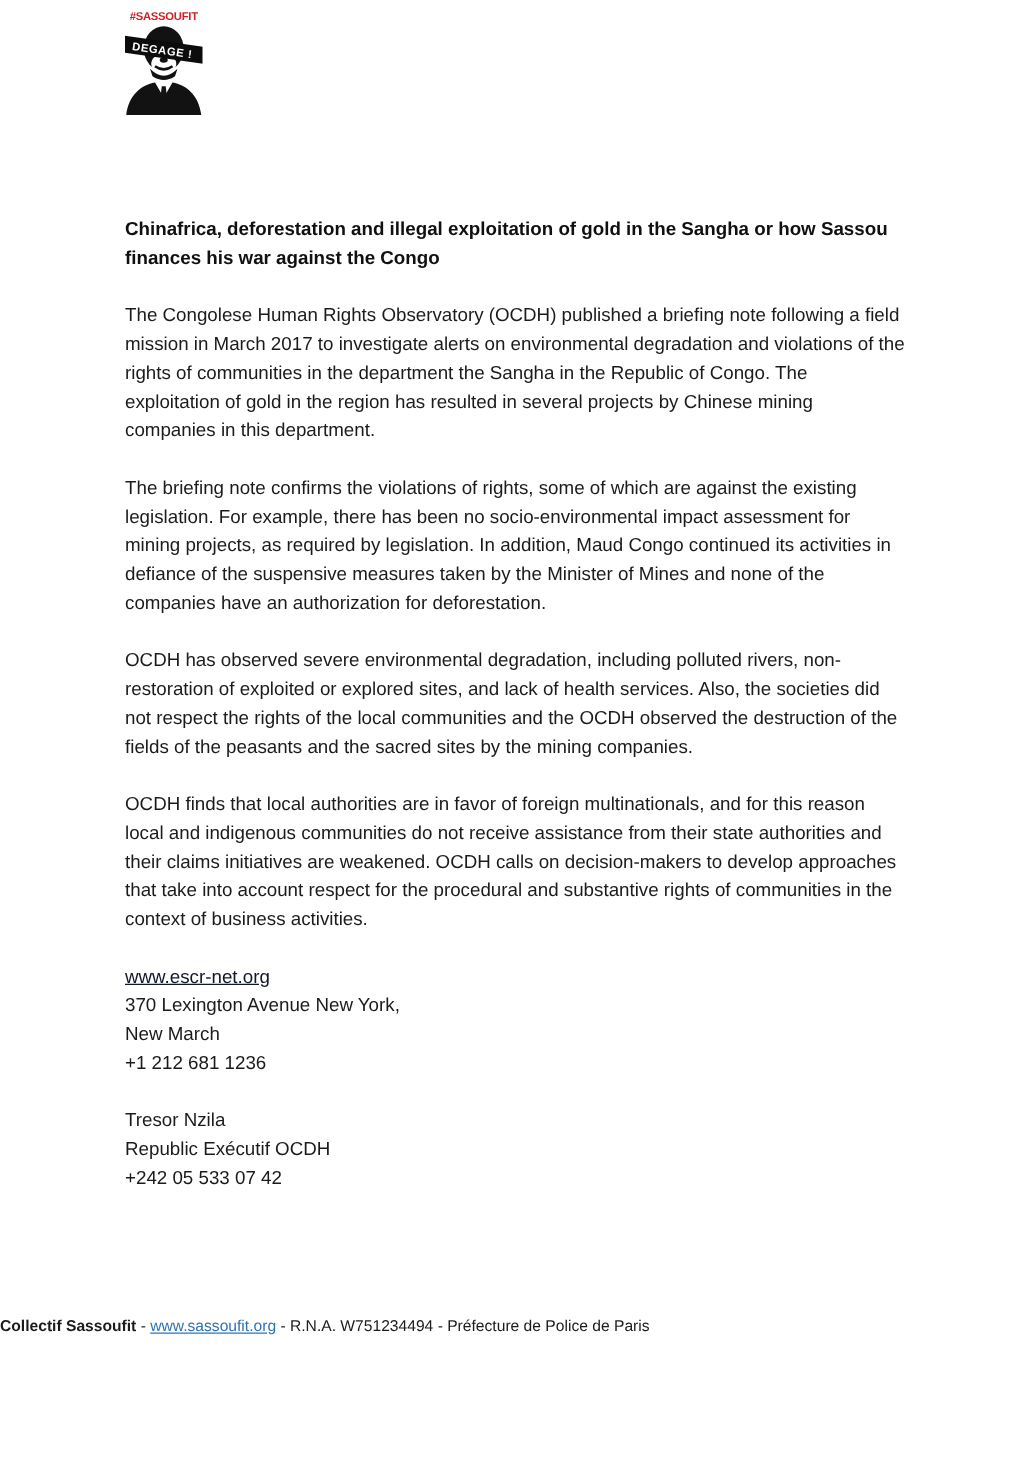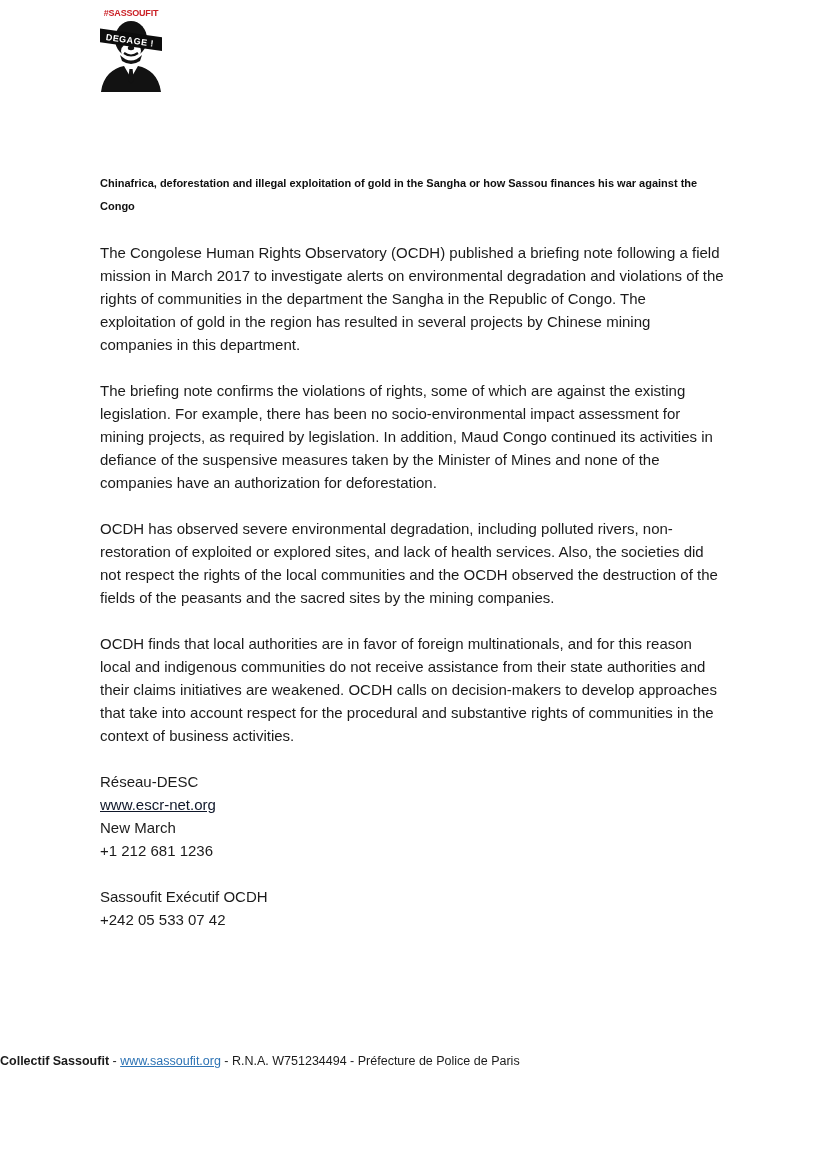--- a/index.html
+++ b/index.html
@@ -39,21 +39,21 @@
   .content {
     position: absolute;
     left: 100px;
     top: 172px;
     width: 625px;
     font-size: 15px;
     line-height: 23px;
     color: #1b1b1b;
   }
   .doc-title {
-    font-size: 11px;
+    font-size: 15px;
     line-height: 23px;
     font-weight: bold;
     color: #101010;
     margin-bottom: 23px;
   }
   .content p { margin: 0 0 23px 0; }
   .contacts div, .person div { line-height: 23px; }
   .person { margin-top: 23px; }
   a.body-link {
     color: #0f172a;
@@ -108,28 +108,29 @@
 
   <div class="content">
     <h1 class="doc-title">Chinafrica, deforestation and illegal exploitation of gold in the Sangha or how Sassou finances his war against the Congo</h1>
 
     <p>The Congolese Human Rights Observatory (OCDH) published a briefing note following a field mission in March 2017 to investigate alerts on environmental degradation and violations of the rights of communities in the department the Sangha in the Republic of Congo. The exploitation of gold in the region has resulted in several projects by Chinese mining companies in this department.</p>
     <p>The briefing note confirms the violations of rights, some of which are against the existing legislation. For example, there has been no socio-environmental impact assessment for mining projects, as required by legislation. In addition, Maud Congo continued its activities in defiance of the suspensive measures taken by the Minister of Mines and none of the companies have an authorization for deforestation.</p>
     <p>OCDH has observed severe environmental degradation, including polluted rivers, non-restoration of exploited or explored sites, and lack of health services. Also, the societies did not respect the rights of the local communities and the OCDH observed the destruction of the fields of the peasants and the sacred sites by the mining companies.</p>
     <p>OCDH finds that local authorities are in favor of foreign multinationals, and for this reason local and indigenous communities do not receive assistance from their state authorities and their claims initiatives are weakened. OCDH calls on decision-makers to develop approaches that take into account respect for the procedural and substantive rights of communities in the context of business activities.</p>
 
     <div class="contacts">
-      <div>Réseau-DESC</div>
       <div><a class="body-link" href="#">www.escr-net.org</a></div>
+      <div>370 Lexington Avenue New York,</div>
       <div>New March</div>
       <div>+1 212 681 1236</div>
     </div>
 
     <div class="person">
-      <div>Sassoufit Exécutif OCDH</div>
+      <div>Tresor Nzila</div>
+      <div>Republic Exécutif OCDH</div>
       <div>+242 05 533 07 42</div>
     </div>
   </div>
 
   <div class="footer">
     <span class="footer-org">Collectif Sassoufit</span><span> - </span><a class="footer-link" href="#">www.sassoufit.org</a><span> - R.N.A. W751234494 - Préfecture de Police de Paris</span>
   </div>
 
 </div>
 

